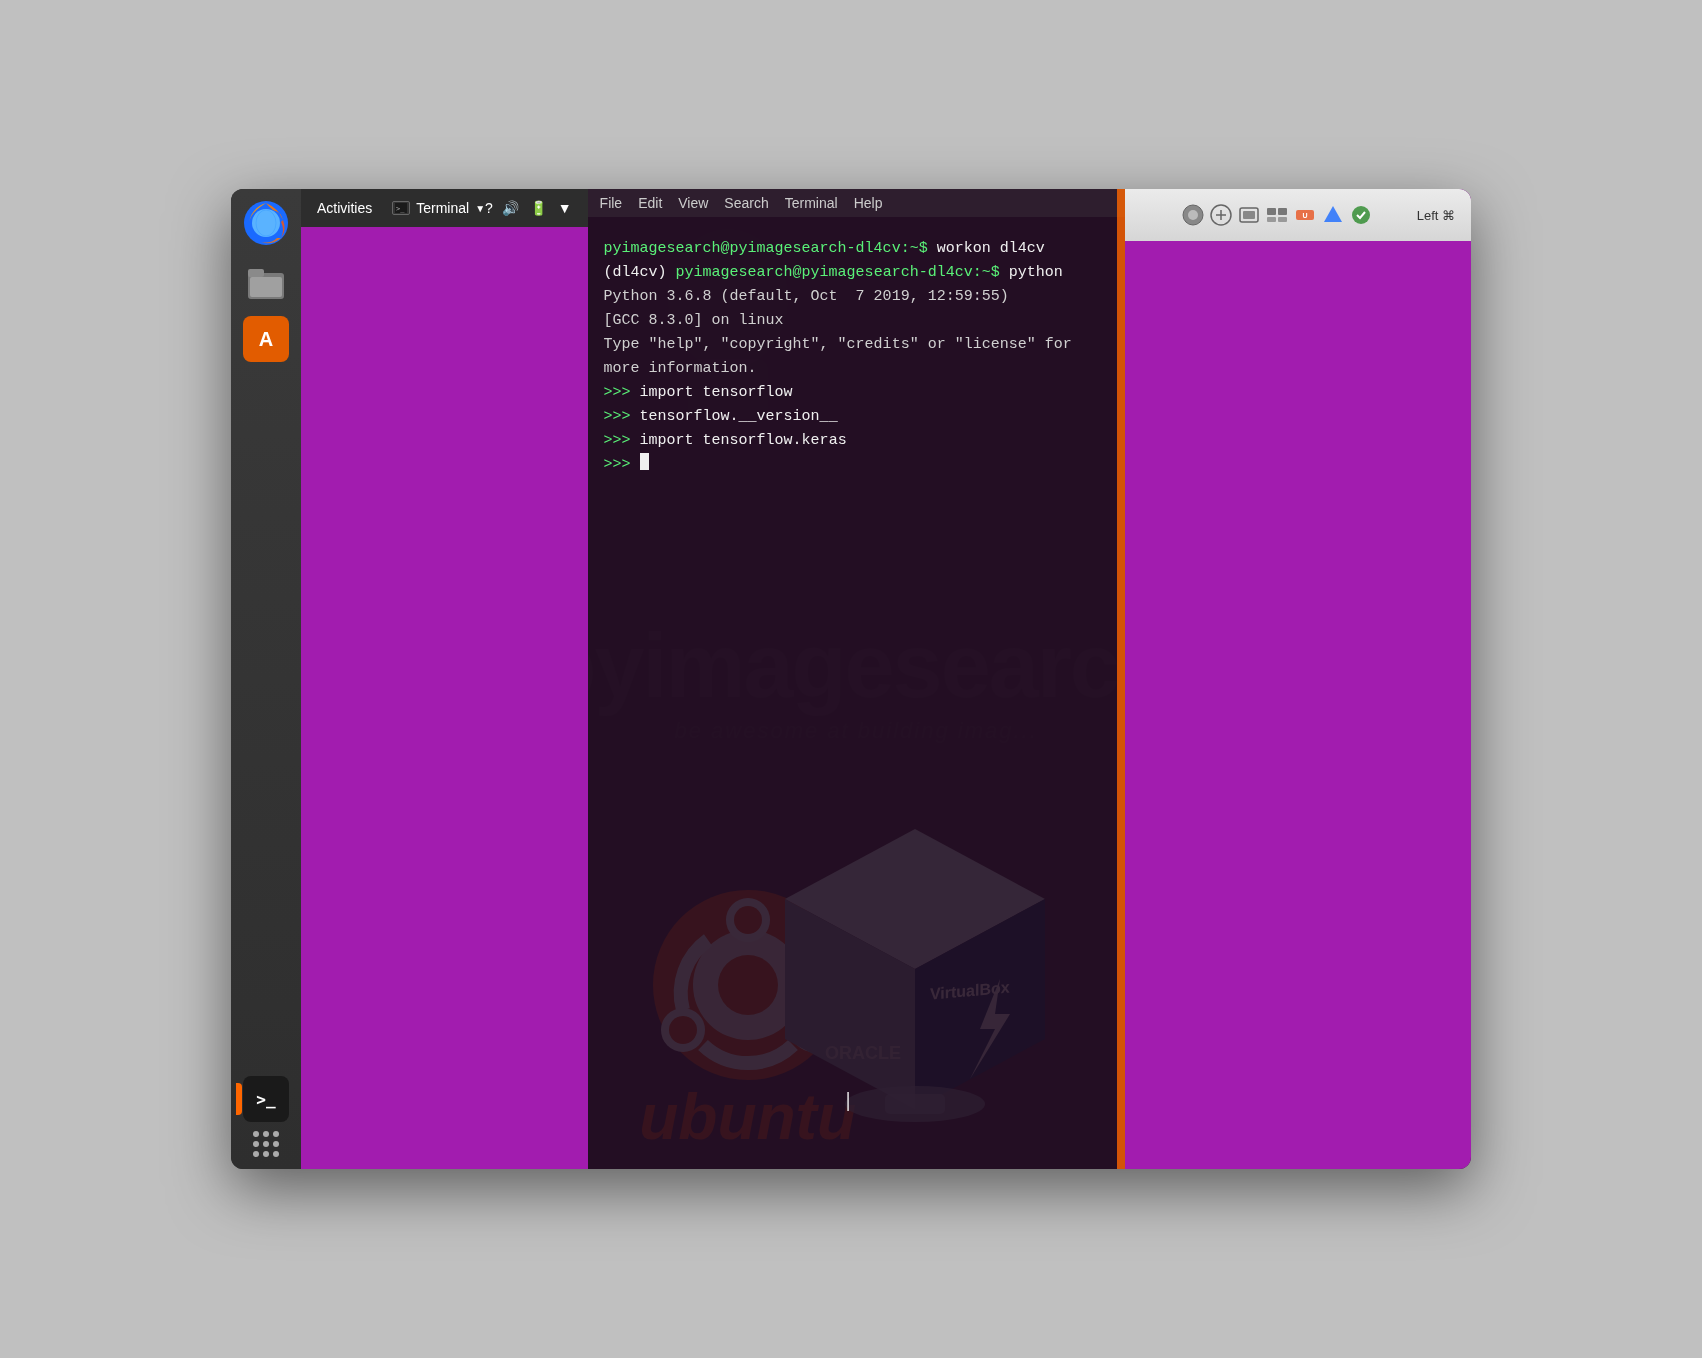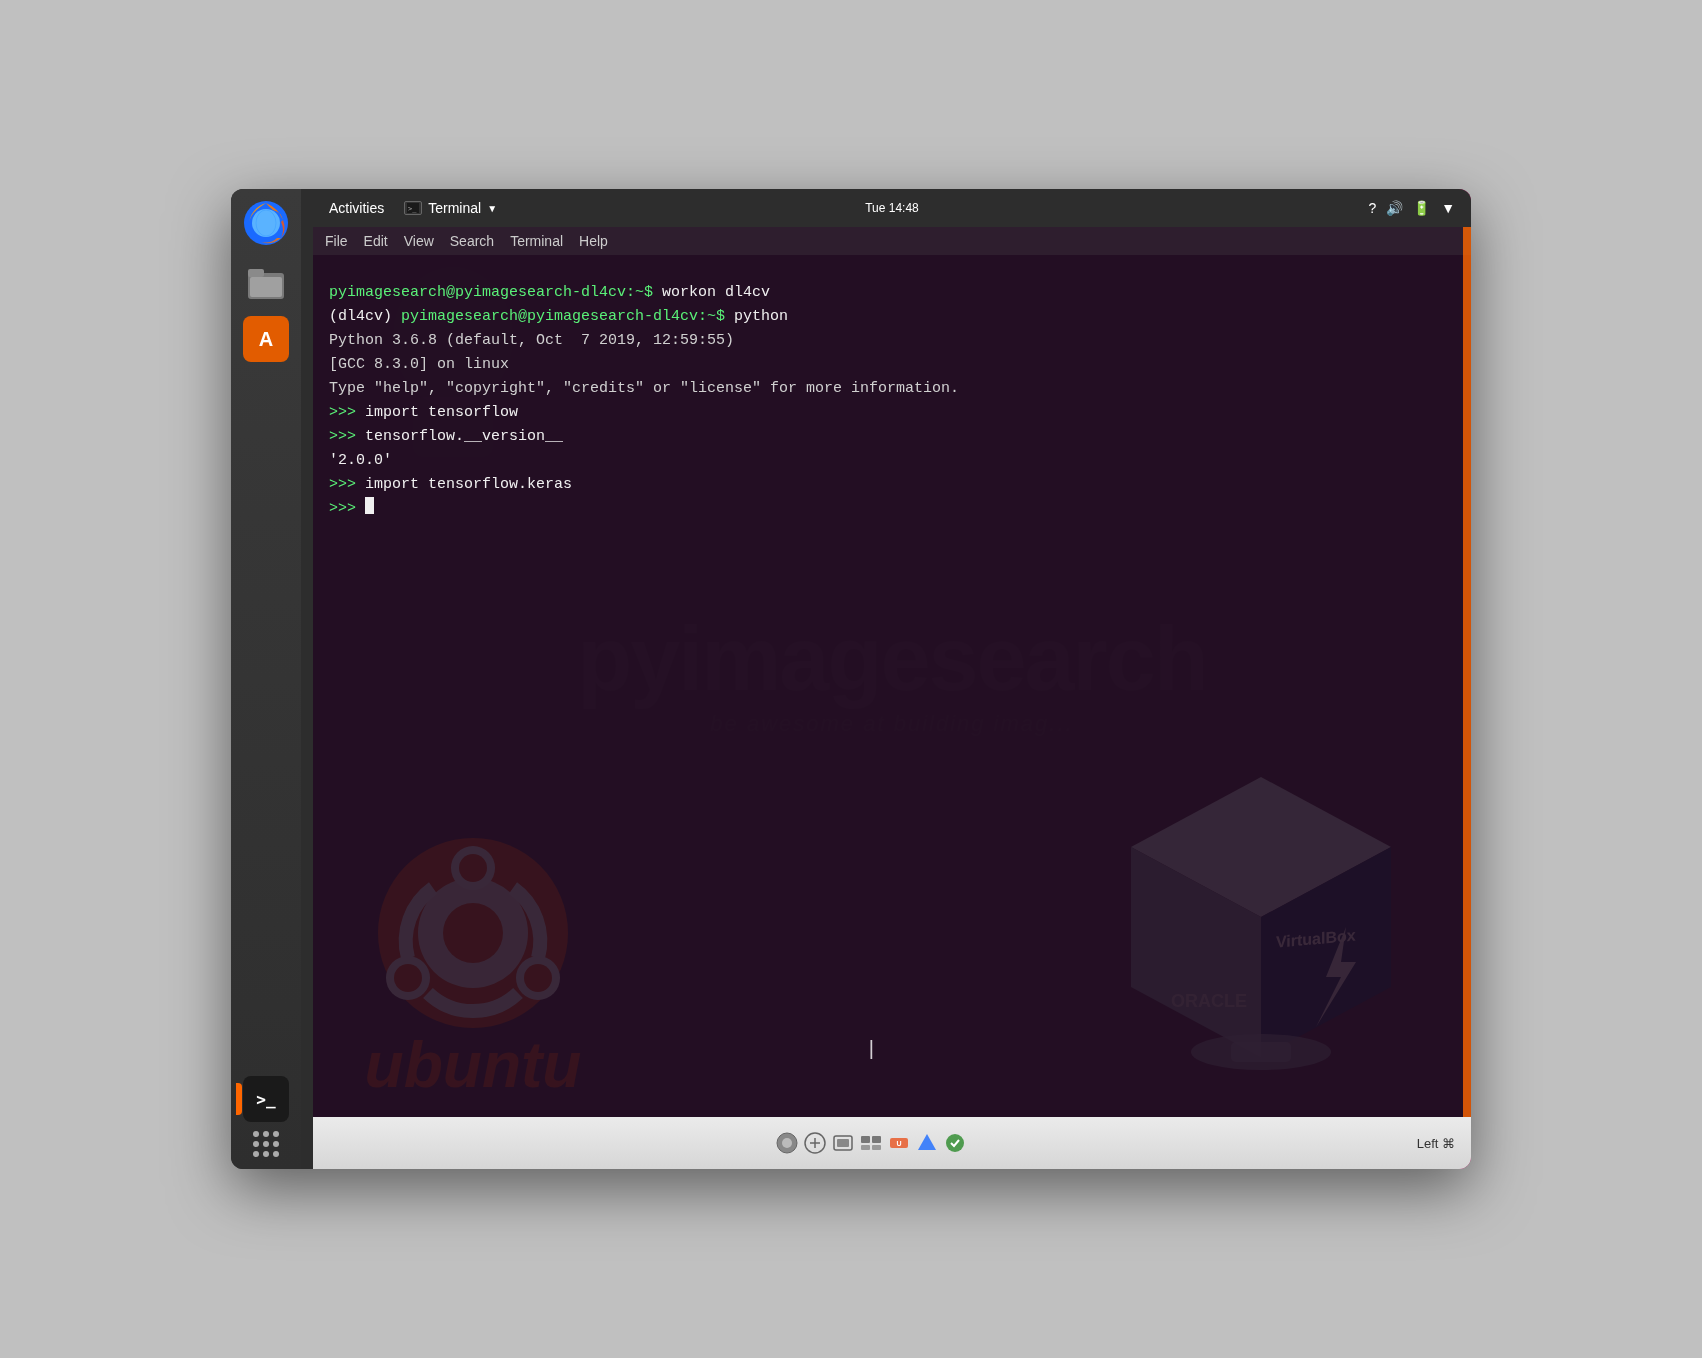--- a/index.html
+++ b/index.html
@@ -143,24 +143,23 @@
       width: 6px;
       height: 6px;
       border-radius: 50%;
       background: rgba(255,255,255,0.6);
     }
 
     
     .vm-area {
       flex: 1;
       display: flex;
-      flex-direction: column;
-      background: #ec4899;
+      flex-direction: row;
+      background: #a21caf;
       position: relative;
-      margin-left: 12px;
     }
 
     
     .gnome-top-bar {
       height: 38px;
       background: #2d2d2d;
       display: flex;
       align-items: center;
       padding: 0 16px;
       color: white;
@@ -322,21 +321,21 @@
       flex-shrink: 0;
     }
     .terminal-menu-item {
       font-size: 14px;
       color: #ccc;
       cursor: pointer;
     }
 
     .terminal-body {
       flex: 1;
-      padding: 26px 16px;
+      padding: 20px 16px;
       font-family: 'Courier New', Courier, monospace;
       font-size: 15px;
       line-height: 1.6;
       color: #f0f0f0;
       overflow-y: auto;
     }
 
     .term-line { display: flex; flex-wrap: wrap; }
     .term-prompt-green { color: #5af078; }
     .term-prompt-white { color: #f0f0f0; }
@@ -589,23 +588,20 @@
             <div class="term-line">
               <span class="term-prompt-green">&gt;&gt;&gt;</span>
               <span class="term-cmd">&nbsp;import tensorflow</span>
             </div>
 
             <div class="term-line">
               <span class="term-prompt-green">&gt;&gt;&gt;</span>
               <span class="term-cmd">&nbsp;tensorflow.__version__</span>
             </div>
 
-            <div class="term-line">
-              <span class="term-string">'2.0.0'</span>
-            </div>
 
             <div class="term-line">
               <span class="term-prompt-green">&gt;&gt;&gt;</span>
               <span class="term-cmd">&nbsp;import tensorflow.keras</span>
             </div>
 
             <div class="term-line">
               <span class="term-prompt-green">&gt;&gt;&gt;</span>
               <span class="term-cmd">&nbsp;</span>
               <span class="term-cursor"></span>

